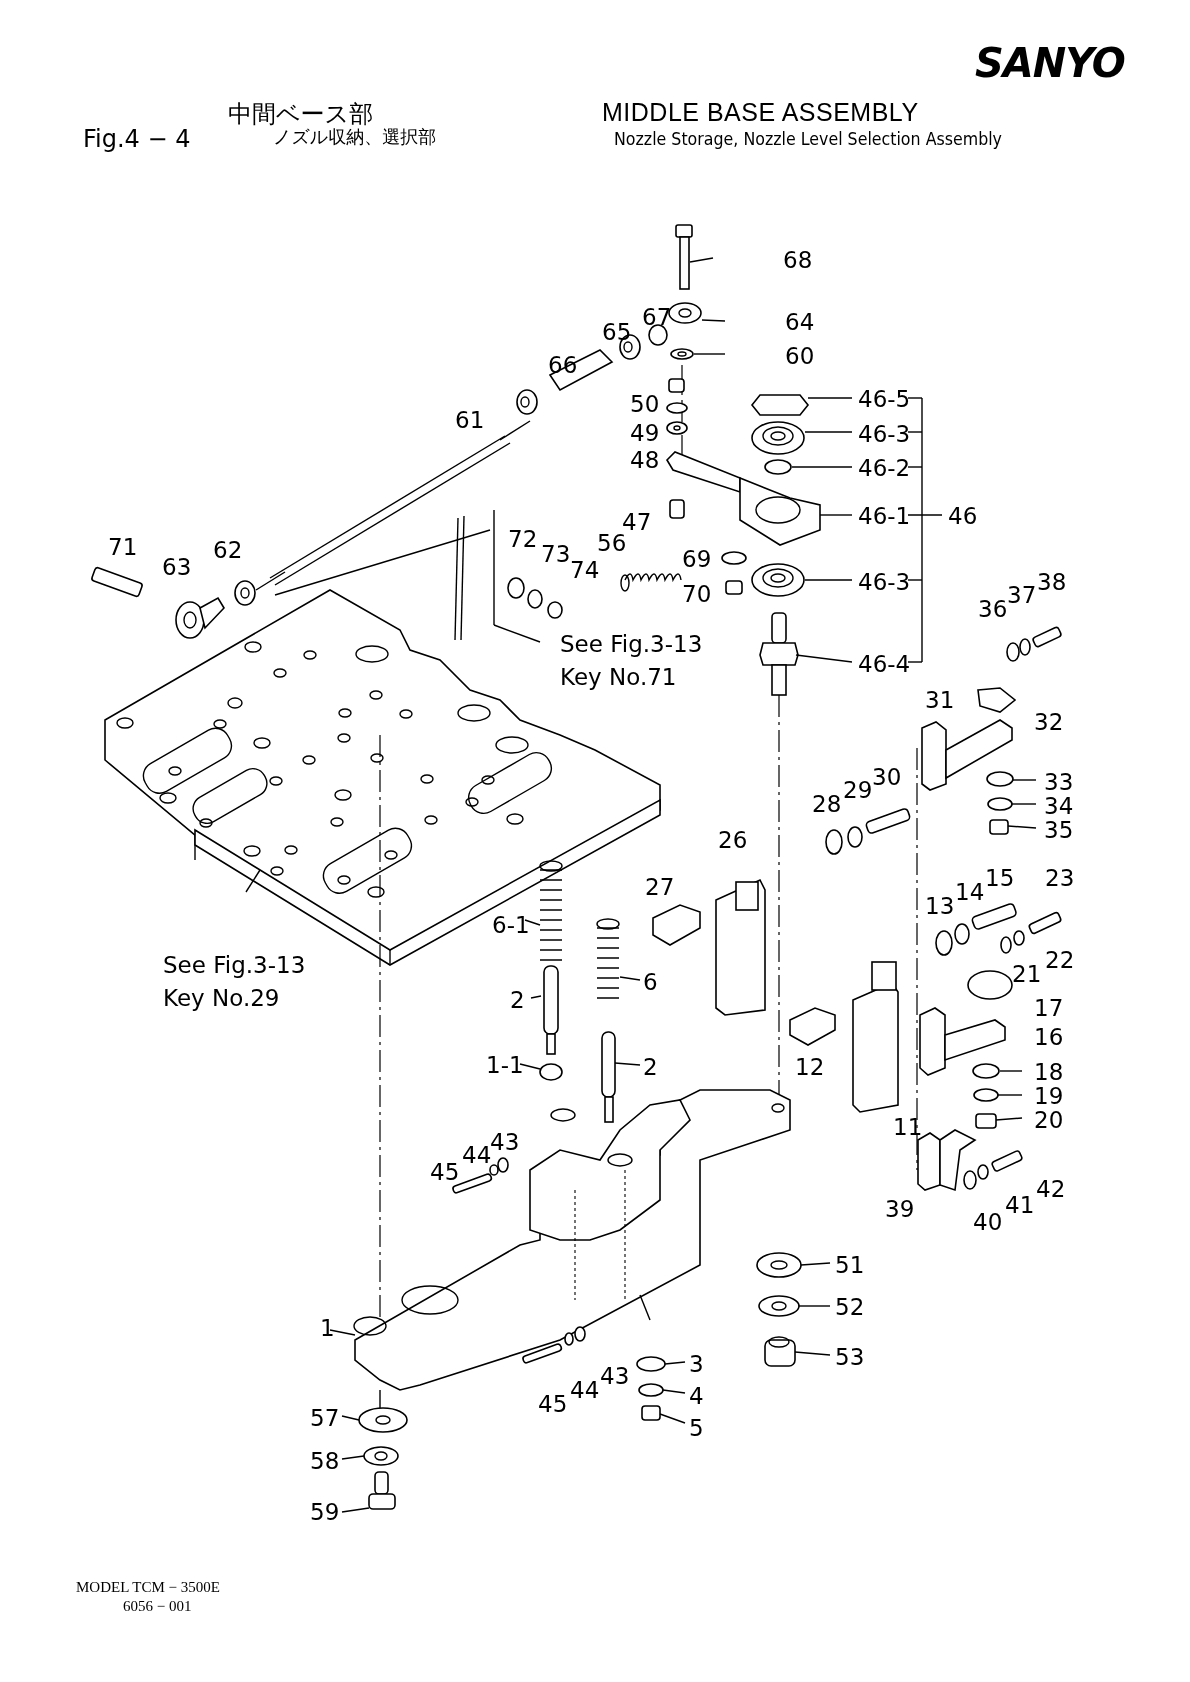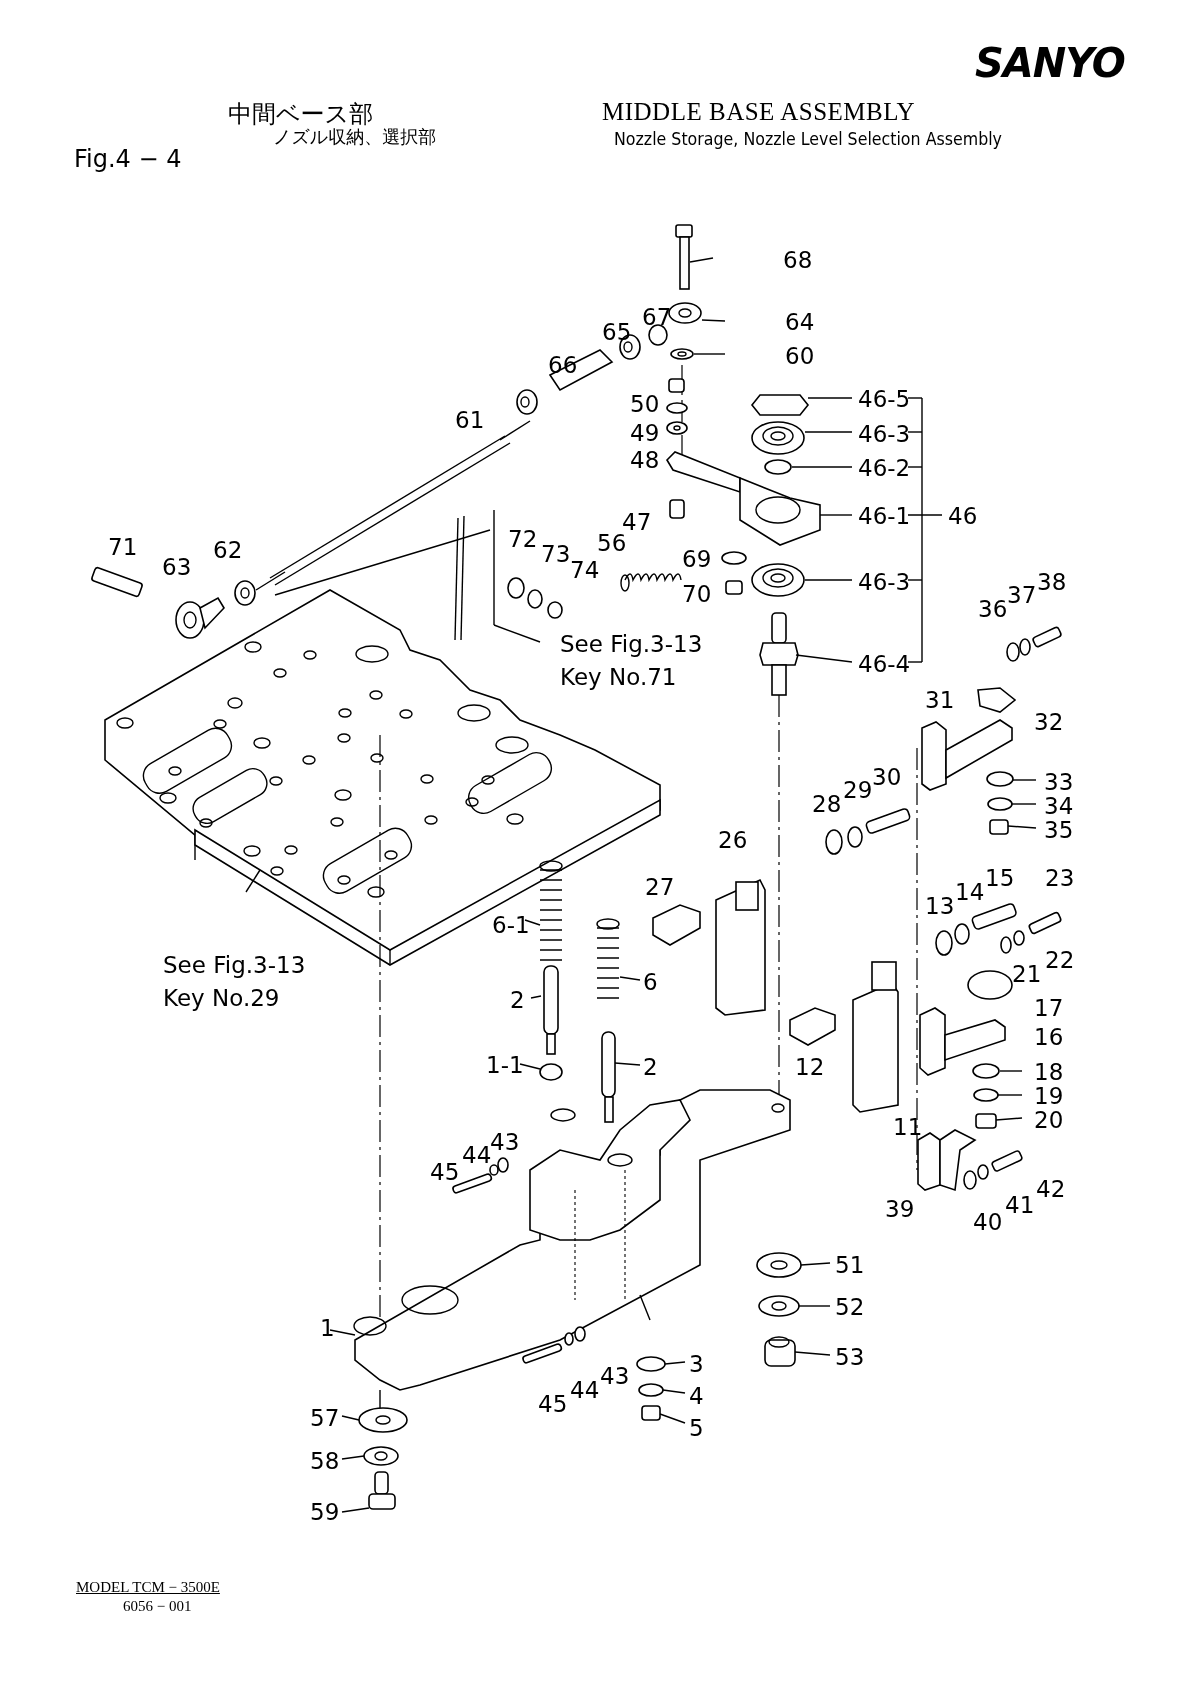--- a/index.html
+++ b/index.html
@@ -1,24 +1,24 @@
 <!DOCTYPE html>
 <html><head>
 <meta charset="utf-8">
 <style>
   html, body { margin:0; padding:0; background:#ffffff; }
   body { width:1190px; height:1682px; position:relative; overflow:hidden; font-family:"Liberation Sans", sans-serif; color:#000; }
   .abs { position:absolute; }
   .logo { left:975px; top:40px; font-family:"DejaVu Sans", sans-serif; font-weight:bold; font-style:italic; font-size:40px; letter-spacing:-1px; }
   .jp1 { left:228px; top:98px; font-size:24px; font-family:"DejaVu Sans", sans-serif; }
-  .fig { left:74px; top:125px; font-size:24px; font-family:"DejaVu Sans", sans-serif;margin-top:20px; }
+  .fig { left:83px; top:125px; font-size:24px; font-family:"DejaVu Sans", sans-serif; }
   .jp2 { left:273px; top:125px; font-size:18px; font-family:"DejaVu Sans", sans-serif; }
-  .title-en { left:602px; top:98px; font-size:25px; font-family:Liberation Serif, serif; letter-spacing:0.5px; }
+  .title-en { left:602px; top:98px; font-size:25px; font-family:Liberation Sans, sans-serif; letter-spacing:0.5px; }
   .subtitle-en { left:614px; top:128px; font-size:18px; font-family:"DejaVu Sans", sans-serif; transform:scaleX(0.88); transform-origin:left; }
-  .model { left:76px; top:1579px; font-family:"Liberation Serif", serif; font-size:15px; text-decoration:underline; }
+  .model { left:76px; top:1579px; font-family:"Liberation Serif", serif; font-size:15px; }
   .docno { left:123px; top:1598px; font-family:"Liberation Serif", serif; font-size:15px; }
   svg#diagram { position:absolute; left:0; top:0; }
   .lbl { font-family:"DejaVu Sans", sans-serif; font-size:23px; fill:#000; }
   .ref { font-family:"DejaVu Sans", sans-serif; font-size:23px; fill:#000; }
   .part { fill:#fff; stroke:#000; stroke-width:1.6; }
   .thin { fill:none; stroke:#000; stroke-width:1.4; }
   .dash { fill:none; stroke:#000; stroke-width:1.2; stroke-dasharray:22 5 3 5; }
   .dot { fill:none; stroke:#000; stroke-width:1.1; stroke-dasharray:3 3; }
 </style>
 </head>

